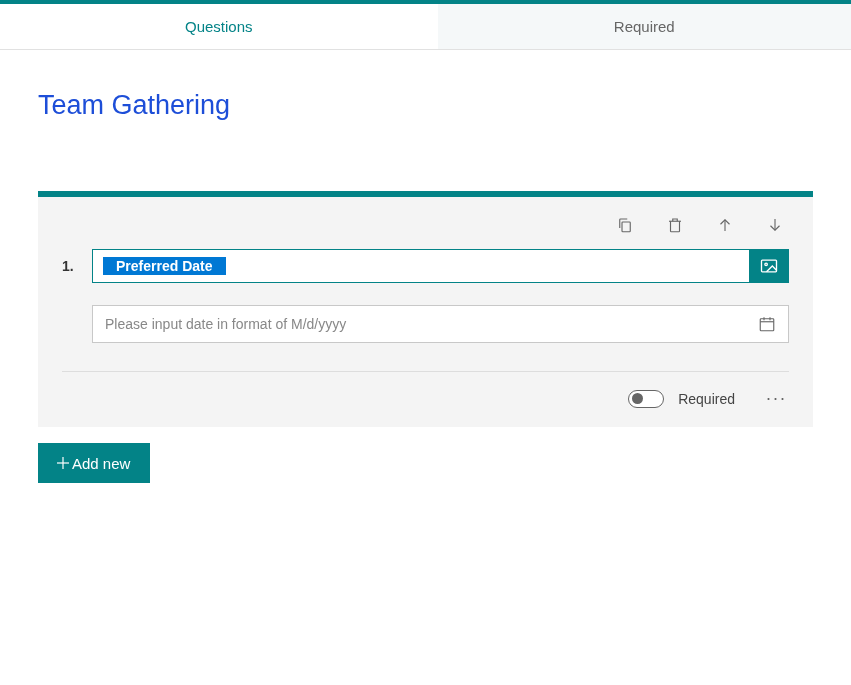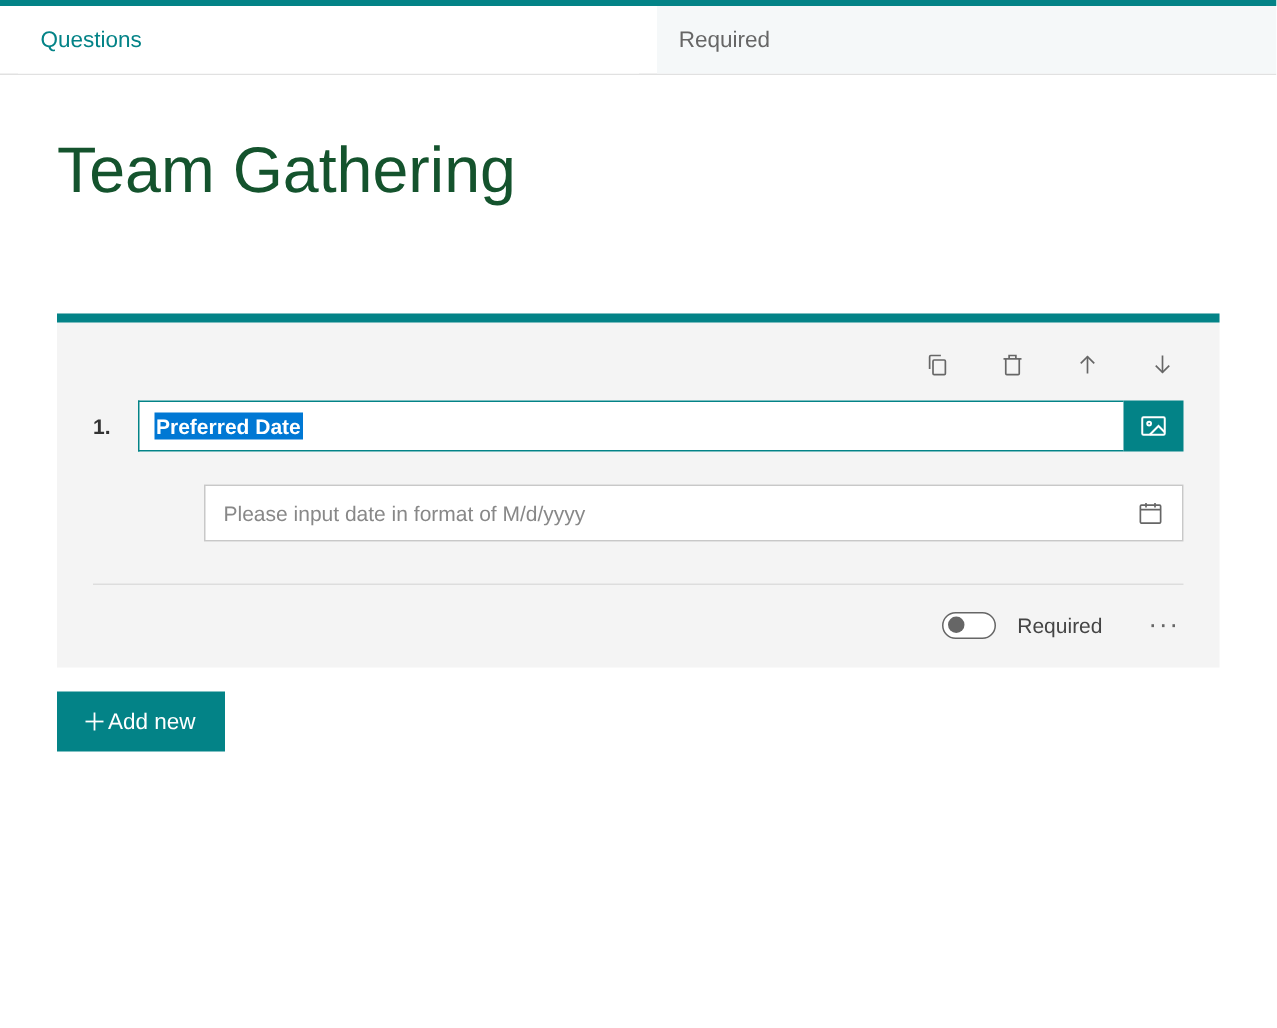--- a/index.html
+++ b/index.html
@@ -15,38 +15,39 @@
       background: #038387;
       width: 100%;
     }
     .tabs {
       display: flex;
       width: 100%;
       border-bottom: 1px solid #e1e1e1;
     }
     .tab {
       flex: 1;
+      text-align: center;
       padding: 14px 15px;
       font-size: 15px;
       cursor: pointer;
       background: #f5f8f9;
       color: #666;
       margin-left: 12px;
     }
     .tab.active {
       background: #ffffff;
       color: #038387;
     }
     .form-container {
       padding: 40px 38px 20px 38px;
     }
     .form-title {
-      font-size: 43px;
+      font-size: 27px;
       font-weight: 300;
-      color: #14532d;
+      color: #1d4ed8;
       margin-bottom: 70px;
       margin-left: 0px;
     }
     .question-card {
       border-top: 6px solid #038387;
       background: #f4f4f4;
       padding: 14px 24px 18px 24px;
     }
     .question-toolbar {
       display: flex;
@@ -86,21 +87,21 @@
       border-right: none;
       padding: 8px 10px;
       font-size: 14px;
       background: #fff;
       outline: none;
     }
     .question-input .highlighted {
       background: #0078d4;
       color: #fff;
       font-weight: 600;
-      padding: 1px 1px;
+      padding: 1px 13px;
     }
     .media-btn {
       background: #038387;
       width: 40px;
       display: flex;
       align-items: center;
       justify-content: center;
       cursor: pointer;
     }
     .media-btn svg { width: 20px; height: 20px; stroke: #fff; fill: none; }
@@ -109,21 +110,20 @@
       margin-top: 22px;
       margin-left: 30px;
     }
     .date-input {
       flex: 1;
       display: flex;
       align-items: center;
       border: 1px solid #c8c8c8;
       background: #fff;
       padding: 9px 12px;
-      margin-left: 44px;
     }
     .date-placeholder {
       flex: 1;
       color: #888;
       font-size: 14px;
     }
     .date-icon {
       width: 18px;
       height: 18px;
       color: #666;

